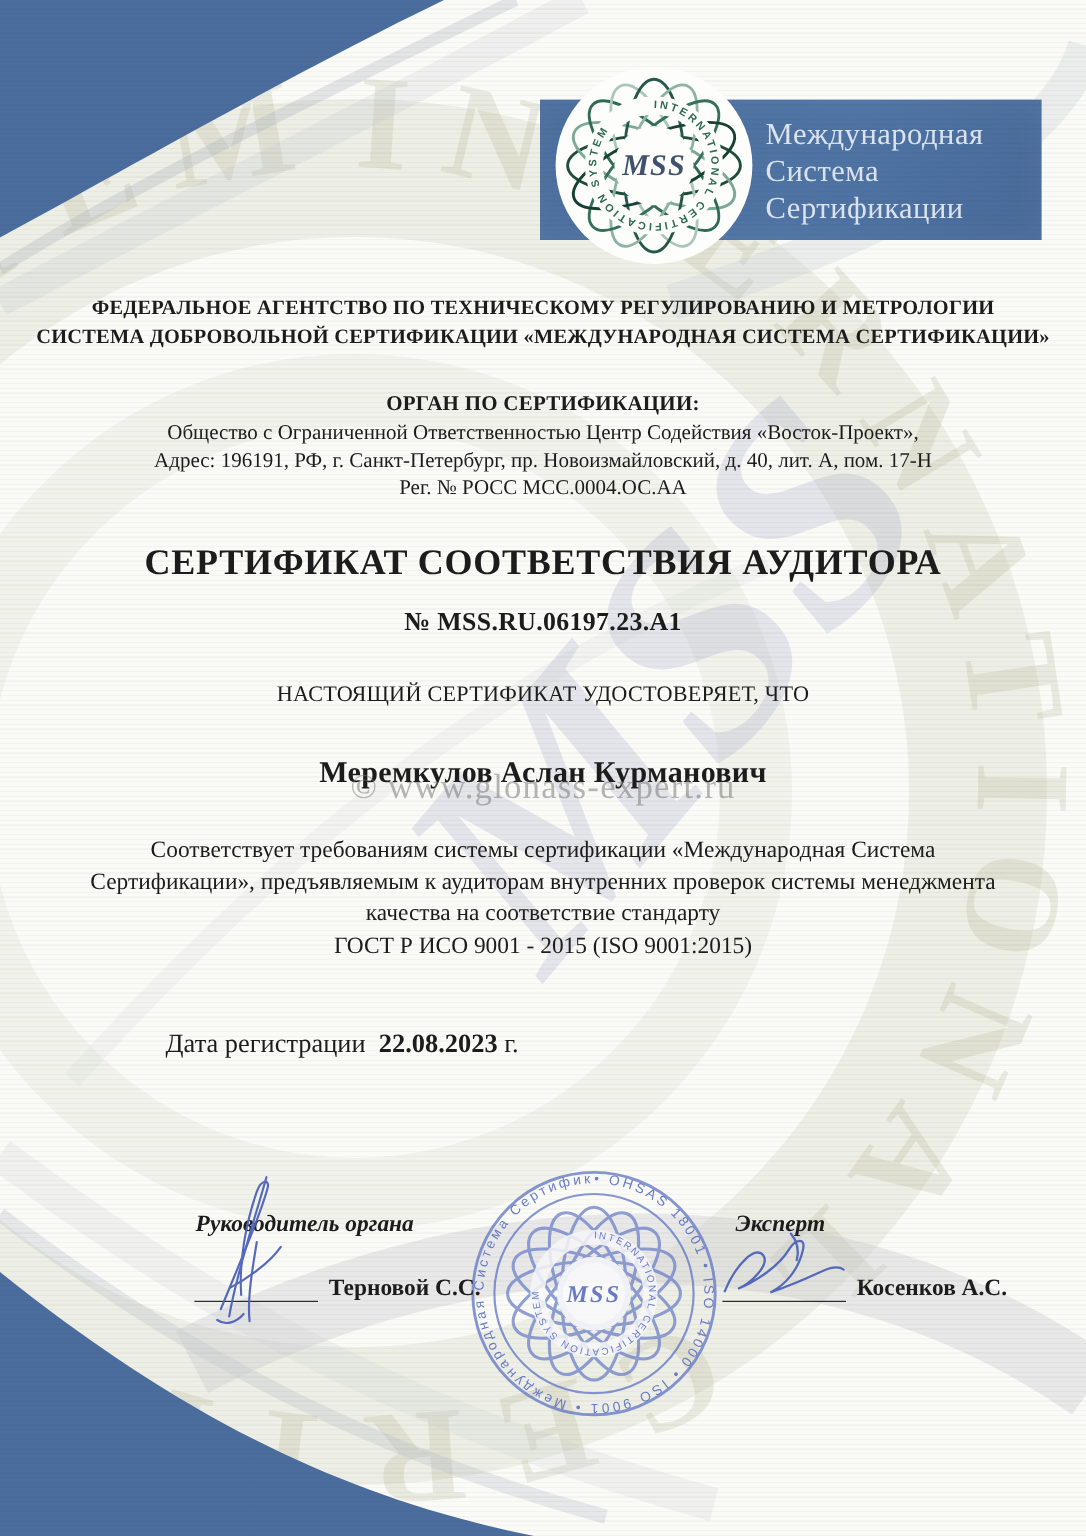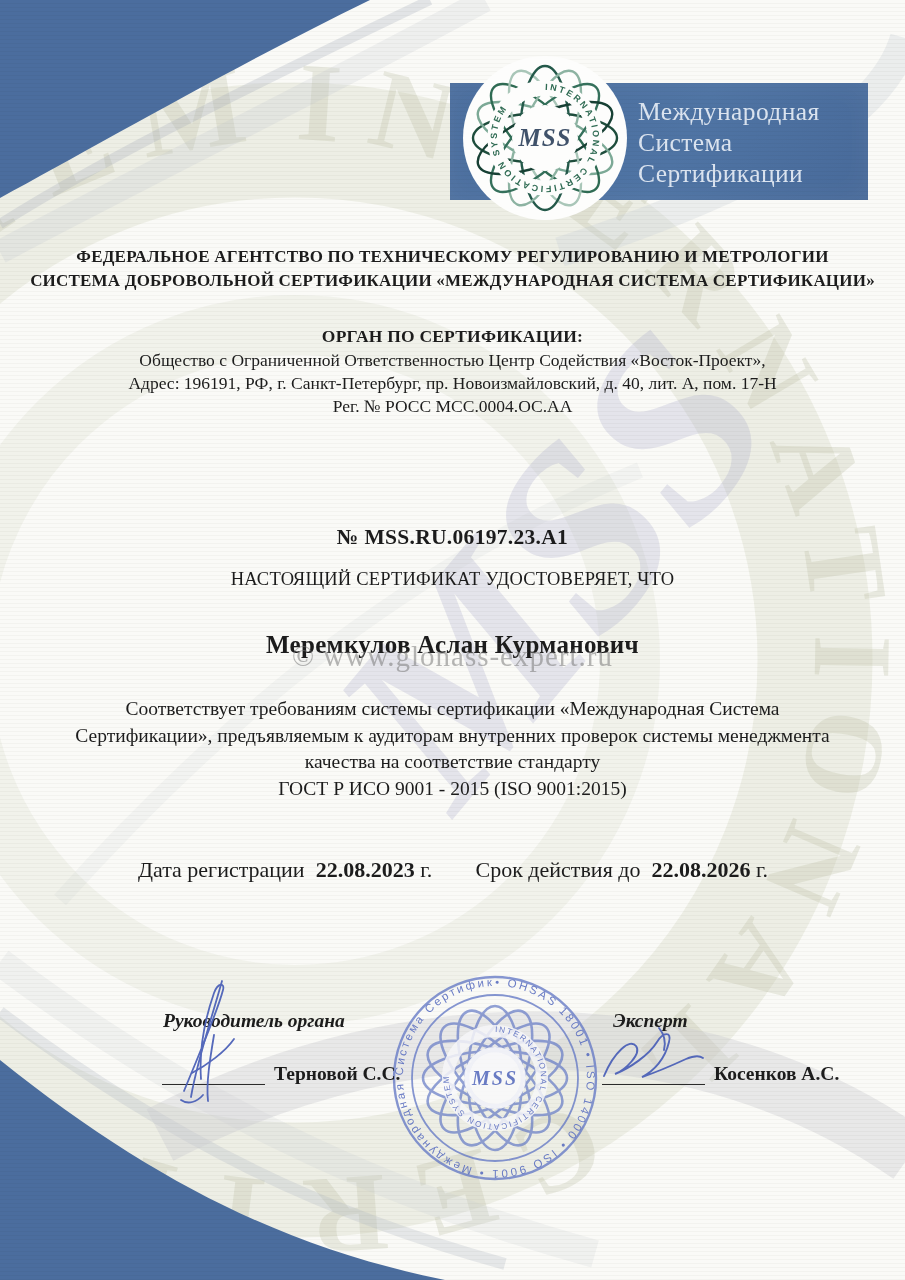--- a/index.html
+++ b/index.html
@@ -129,41 +129,38 @@
   <div class="t-center hdr" style="top:247px;">ФЕДЕРАЛЬНОЕ АГЕНТСТВО ПО ТЕХНИЧЕСКОМУ РЕГУЛИРОВАНИЮ И МЕТРОЛОГИИ</div>
   <div class="t-center hdr" style="top:271px;">СИСТЕМА ДОБРОВОЛЬНОЙ СЕРТИФИКАЦИИ «МЕЖДУНАРОДНАЯ СИСТЕМА СЕРТИФИКАЦИИ»</div>
 
   <div class="t-center hdr" style="top:326px;font-size:17.5px;">ОРГАН ПО СЕРТИФИКАЦИИ:</div>
   <div class="t-center" style="top:349px;">
     <div class="org-line">Общество с Ограниченной Ответственностью Центр Содействия «Восток-Проект»,</div>
     <div class="org-line">Адрес: 196191, РФ, г. Санкт-Петербург, пр. Новоизмайловский, д. 40, лит. А, пом. 17-Н</div>
     <div class="org-line">Рег. № РОСС МСС.0004.ОС.АА</div>
   </div>
 
-  <div class="t-center cert-number" style="top:525px;">№ MSS.RU.06197.23.А1</div>
+  <div class="t-center cert-title" style="top:452px;">СЕРТИФИКАТ СООТВЕТСТВИЯ АУДИТОРА</div>
+  <div class="t-center cert-number" style="top:506px;">№ MSS.RU.06197.23.А1</div>
 
   <div class="t-center statement" style="top:569px;">НАСТОЯЩИЙ СЕРТИФИКАТ УДОСТОВЕРЯЕТ, ЧТО</div>
   <div class="copy-wm">© www.glonass-expert.ru</div>
   <div class="t-center holder" style="top:631px;">Меремкулов Аслан Курманович</div>
 
   <div class="t-center" style="top:696px;">
     <div class="details-line">Соответствует требованиям системы сертификации «Международная Система</div>
     <div class="details-line">Сертификации», предъявляемым к аудиторам внутренних проверок системы менеджмента</div>
     <div class="details-line">качества на соответствие стандарту</div>
     <div class="details-line">ГОСТ Р ИСО 9001 - 2015 (ISO 9001:2015)</div>
   </div>
 
   <div class="dates-row">
     <div>
       <span>Дата регистрации</span>&nbsp;
       <b>22.08.2023</b><span> г.</span>
-    </div>
-    <div>
-      <span>Срок действия до</span>&nbsp;
-      <b>22.08.2026</b><span> г.</span>
     </div>
   </div>
 
   <svg class="stamp-svg" width="212" height="212" viewBox="0 0 212 212">
     <g stroke="#6277c5" fill="none" opacity="0.85">
       <circle cx="106" cy="106" r="101" stroke-width="2.4"></circle>
       <circle cx="106" cy="106" r="83" stroke-width="1.8"></circle>
       <g stroke-width="2.6" opacity="0.9">
         <ellipse cx="106" cy="106" rx="72" ry="27" transform="rotate(0 106 106)"></ellipse>
         <ellipse cx="106" cy="106" rx="72" ry="27" transform="rotate(22.5 106 106)"></ellipse>

